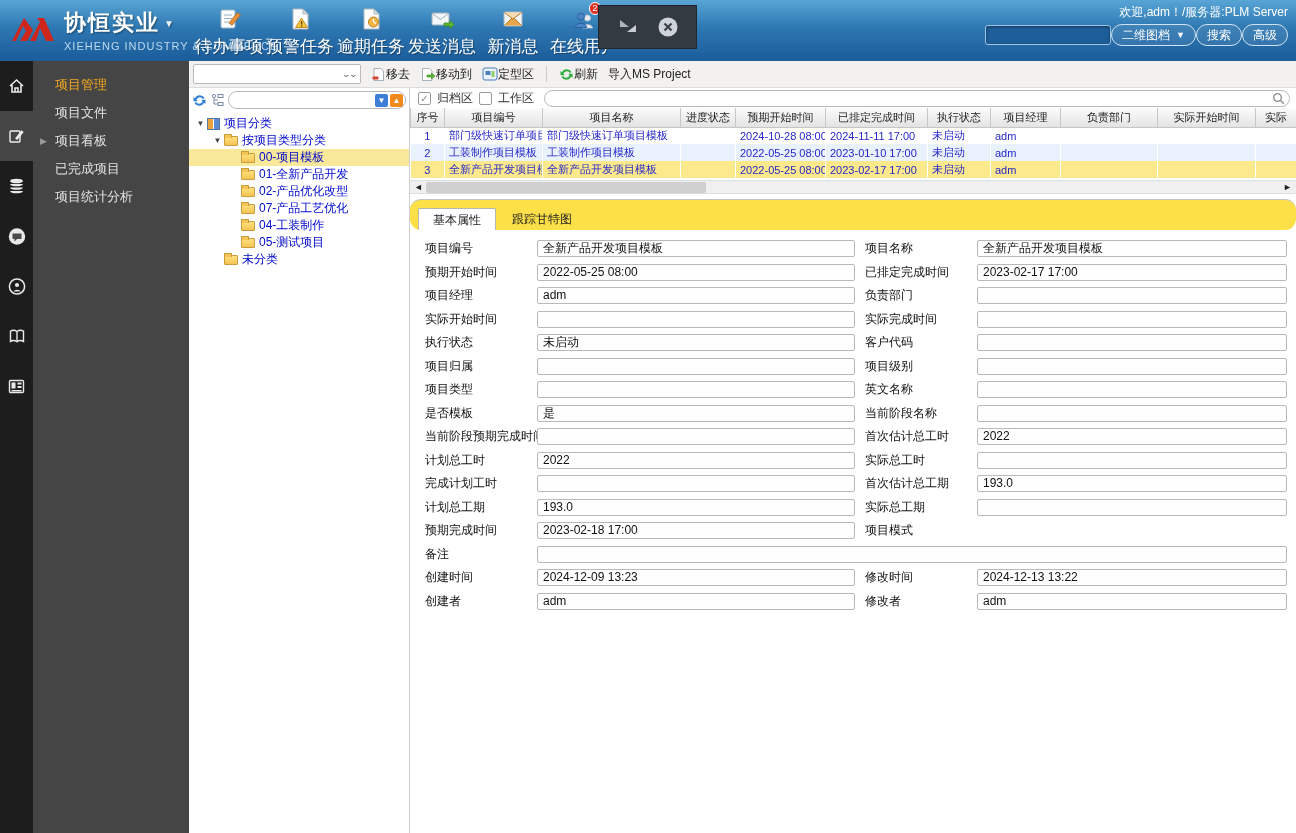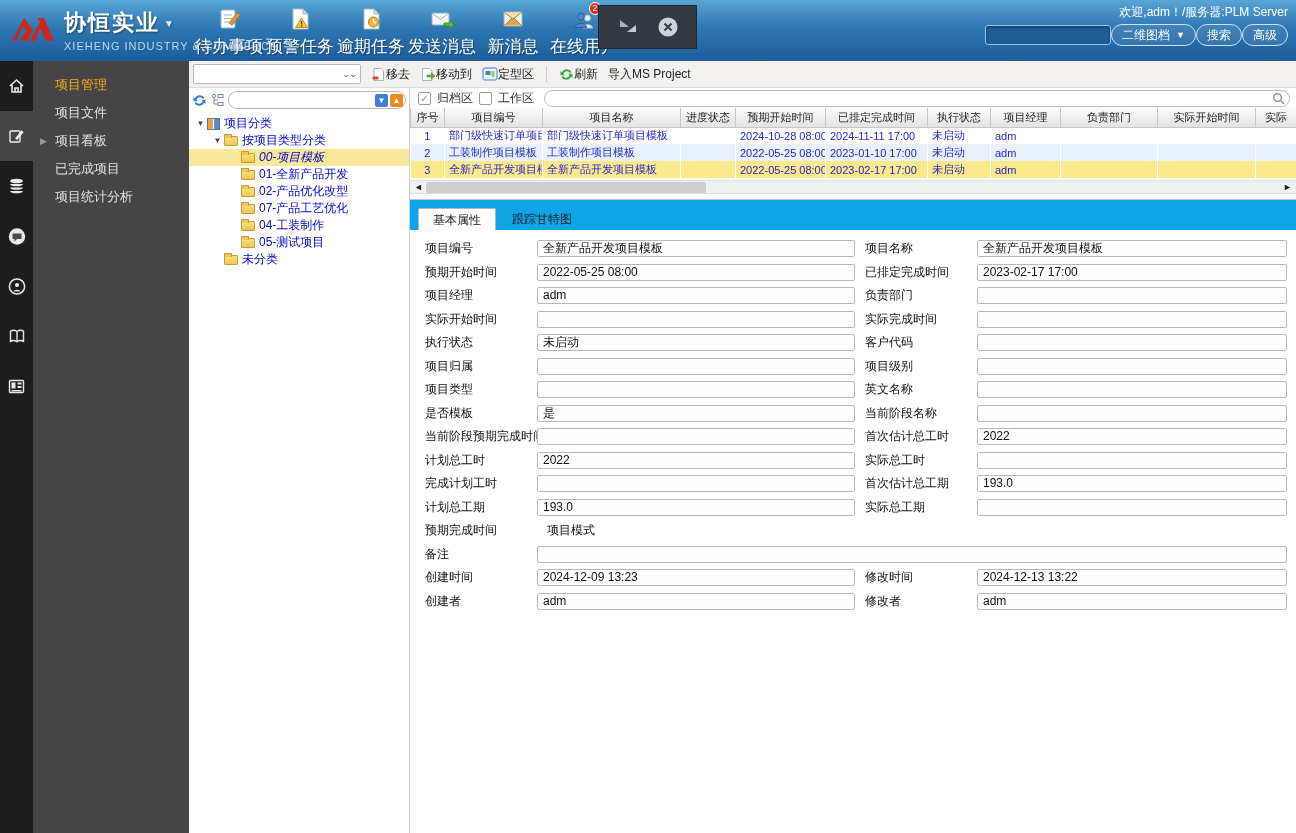--- a/index.html
+++ b/index.html
@@ -70,21 +70,21 @@
   table.grid td { height:17px; color:#2626c9; white-space:nowrap; overflow:hidden; padding:0 4px; border-right:1px solid transparent; }
   table.grid tr.alt td { background:#e9f2fc; }
   table.grid tr.sel td { background:#fbe98c; }
   td.c { text-align:center; } td.r { text-align:left; }
 
   .hscroll { height:14px; background:#f0f0f0; border-top:1px solid #ddd; border-bottom:1px solid #ddd; position:relative; margin-top:2px; }
   .hs-arrow { position:absolute; top:1px; font-size:9px; color:#222; cursor:pointer; }
   .hs-thumb { position:absolute; left:16px; top:1px; width:280px; height:11px; background:#cfcfcf; border-radius:2px; cursor:pointer; }
 
   .gap { height:5px; background:#fff; }
-  .tabbar { height:31px; background:#0ea5e9; border-top:1px solid #c6c3bd; padding:8px 0 0 8px; display:flex; gap:2px; }
+  .tabbar { height:31px; background:#fde047; border-top:1px solid #c6c3bd; padding:8px 0 0 8px; display:flex; gap:2px;border-radius:11px; }
   .tab { height:23px; line-height:23px; padding:0 14px; font-size:12px; color:#222; cursor:pointer; }
   .tab.active { background:#fff; border:1px solid #b9b6ae; border-bottom:none; border-radius:2px 2px 0 0; }
 
   .form { background:#fff; padding:7px 6px 0 15px; }
   .frow { display:flex; align-items:center; height:23.5px; }
   .flabel { width:112px; flex:none; font-size:12px; color:#111; white-space:nowrap; overflow:hidden; }
   .finput { width:318px; flex:none; height:17px; border:1px solid #b9b9b9; border-radius:2px; background:#fefefe; font-size:12px; color:#111; padding:0 5px; line-height:15px; white-space:nowrap; overflow:hidden; }
   .flabel.r { margin-left:10px; }
   .finput.r { width:auto; flex:1; margin-right:3px; }
   .finput.wide { width:auto; flex:1; margin-right:3px; }
@@ -343,21 +343,21 @@
               <span class="ticon ticon-root"></span>
               <span class="tlabel">项目分类</span>
             </div>
 
             <div class="titem" style="padding-left: 22px;">
               <span class="arrow">▼</span>
               <span class="ticon ticon-folder"></span>
               <span class="tlabel">按项目类型分类</span>
             </div>
 
-            <div class="titem sel" style="padding-left: 39px; font-style: italic;">
+            <div class="titem sel" style="padding-left: 39px;">
               <span class="arrow"></span>
               <span class="ticon ticon-folder"></span>
               <span class="tlabel">00-项目模板</span>
             </div>
 
             <div class="titem" style="padding-left: 39px;">
               <span class="arrow"></span>
               <span class="ticon ticon-folder"></span>
               <span class="tlabel">01-全新产品开发</span>
             </div>
@@ -584,20 +584,21 @@
 
               <div class="frow">
                 <label class="flabel">计划总工期</label>
                 <div class="finput">193.0</div>
                 <label class="flabel r">实际总工期</label>
                 <div class="finput r"></div>
               </div>
 
               <div class="frow">
                 <label class="flabel">预期完成时间</label>
+                <div class="finput">2023-02-18 17:00</div>
                 <label class="flabel r">项目模式</label>
               </div>
             </div>
           <div class="frow">
             <label class="flabel">备注</label>
             <div class="finput wide"></div>
           </div>
           <div>
 
               <div class="frow">

